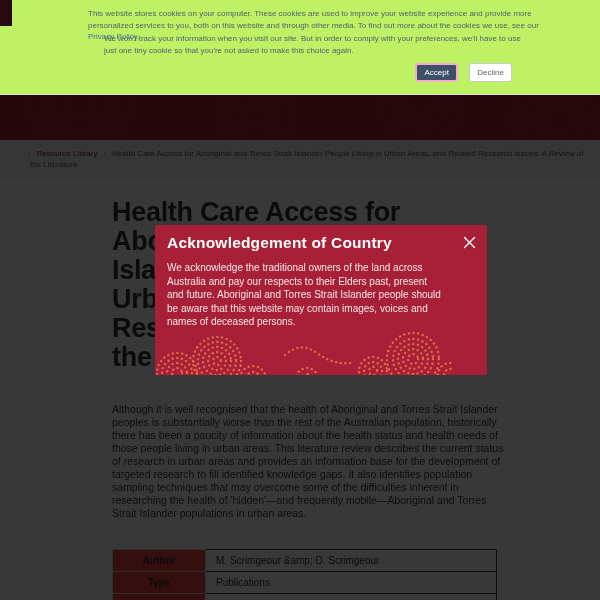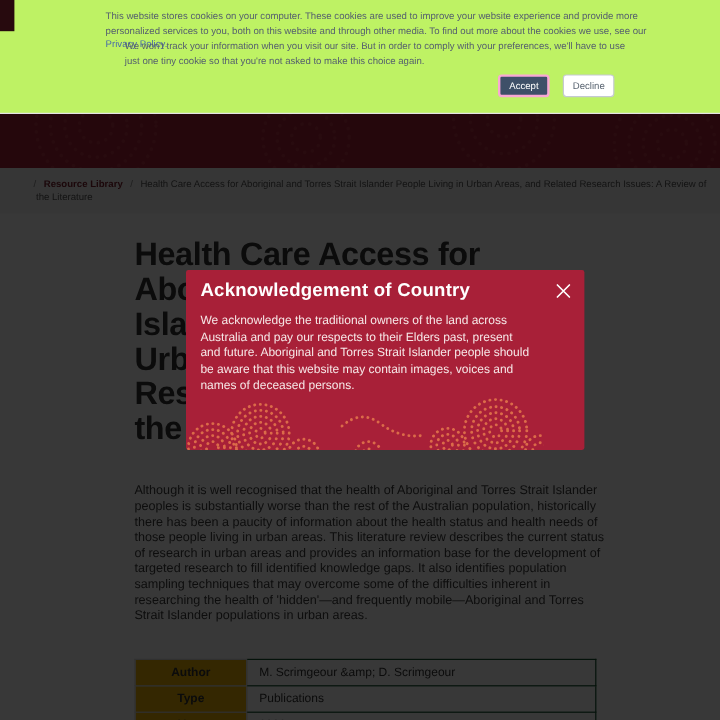--- a/index.html
+++ b/index.html
@@ -15,37 +15,37 @@
   .site-header{position:absolute;left:0;top:0;width:600px;height:140px;background:#a82038;overflow:hidden;}
   .site-header svg{position:absolute;left:0;top:0;}
 
   .breadcrumb-bar{
     position:absolute;left:0;top:140px;width:600px;height:38px;background:#f3f3f3;
     font-size:8px;line-height:11px;color:#555;
     padding:8px 10px 0 30px;text-indent:-20px;
   }
   .bc-home{display:inline-block;width:10px;height:9px;vertical-align:-1px;margin-right:4px;}
   .bc-sep{color:#8a8a8a;margin:0 4px;}
-  .bc-link{color:#7d2330;font-weight:bold;text-decoration:none;}
+  .bc-link{color:#7d2330;font-weight:normal;text-decoration:none;}
   .bc-current{color:#5a5a5a;}
 
   .page-title{
     position:absolute;left:112px;top:198px;width:374px;margin:0;
     font-size:27px;line-height:29px;font-weight:bold;color:#333;letter-spacing:-0.3px;
   }
   .abstract{
     position:absolute;left:112px;top:403px;width:392px;margin:0;
     font-size:10.5px;line-height:13px;color:#3d3d3d;
   }
   .details-table{
     position:absolute;left:112px;top:549px;width:385px;
     border-collapse:collapse;font-size:10px;color:#333;
   }
   .details-table th{
-    width:93px;background:#eab308;border:1px solid #d8d8d8;
+    width:93px;background:#ef4444;border:1px solid #d8d8d8;
     font-weight:bold;text-align:center;padding:5px 4px;
   }
   .details-table td{
     border:1px solid #14532d;text-align:left;padding:5px 6px 5px 10px;
   }
 
   
   .dim-overlay{position:absolute;inset:0;background:rgba(0,0,0,0.78);z-index:40;}
 
   

